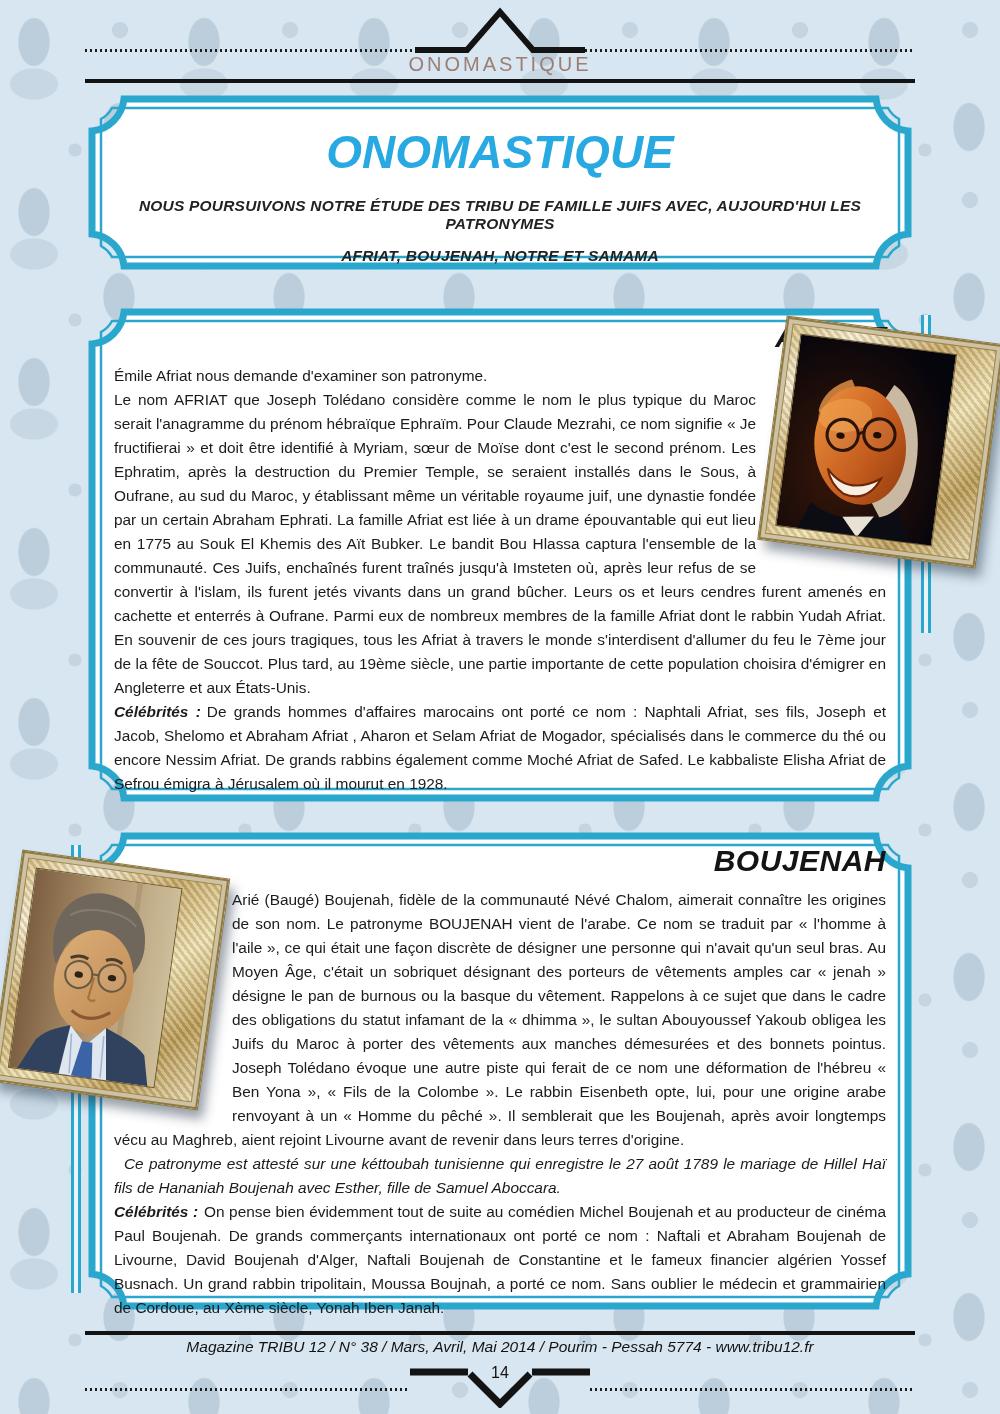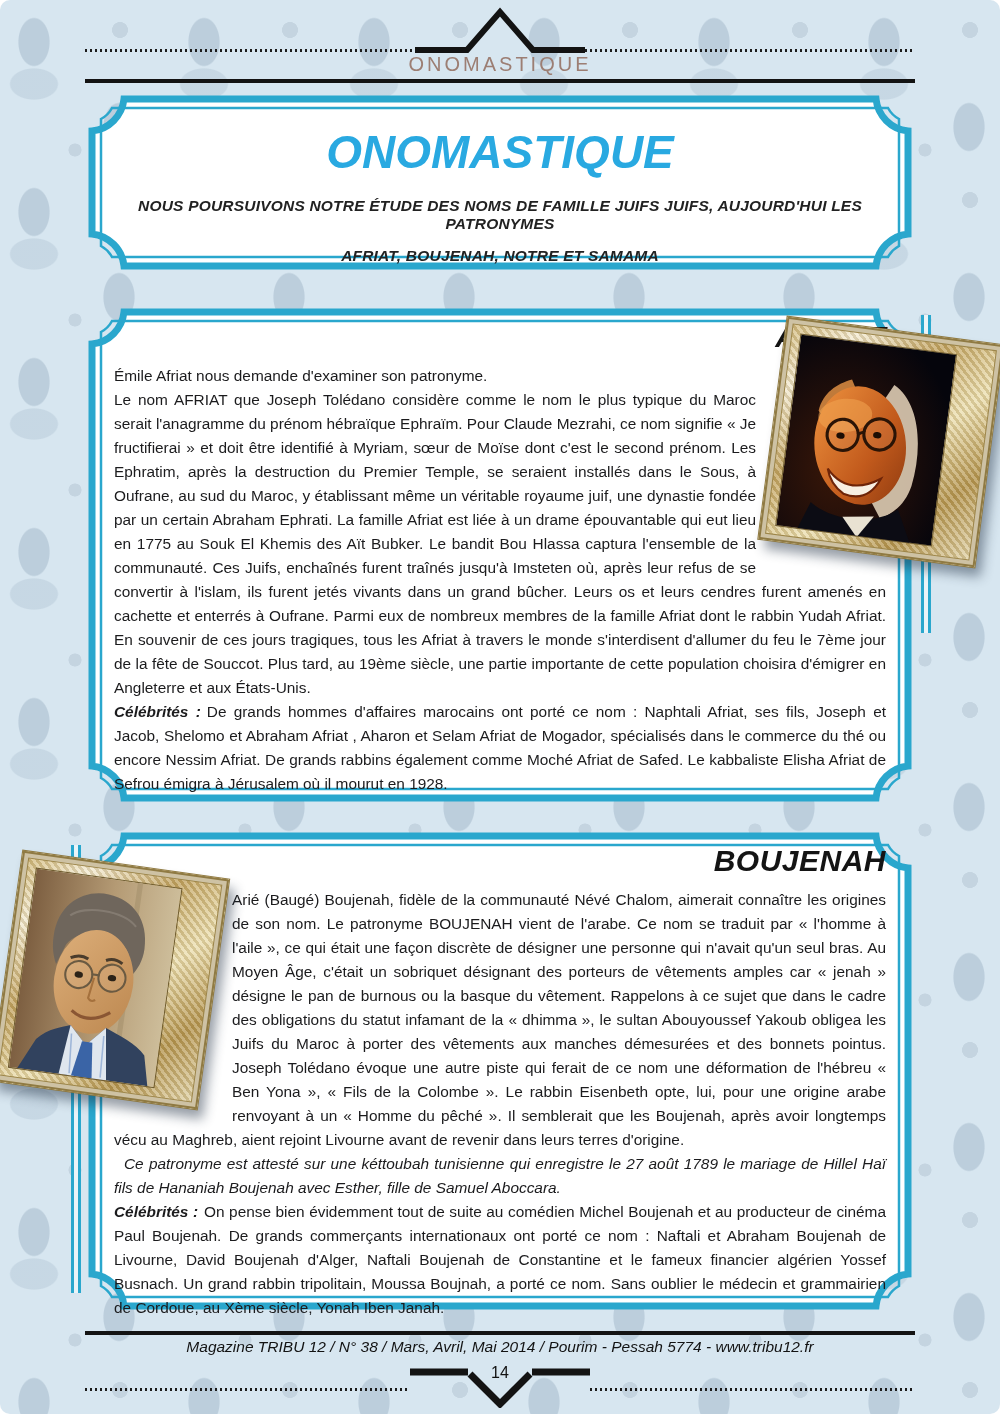--- a/index.html
+++ b/index.html
@@ -7,21 +7,20 @@
   .page{
     position:relative;width:1000px;height:1414px;overflow:hidden;
     background-color:#d7e6f0;
     background-image:
       radial-gradient(ellipse 26px 40px at 34px 42px, #bccedc 58%, rgba(188,206,220,0) 62%),
       radial-gradient(ellipse 40px 26px at 34px 84px, rgba(188,206,220,.6) 58%, rgba(188,206,220,0) 62%),
       radial-gradient(ellipse 26px 40px at 119px 127px, #bccedc 58%, rgba(188,206,220,0) 62%),
       radial-gradient(circle 11px at 120px 30px, #c4d4e0 70%, rgba(196,212,224,0) 75%),
       radial-gradient(circle 9px at 75px 150px, #c4d4e0 70%, rgba(196,212,224,0) 75%);
     background-size:170px 170px;
-    border-radius:10px;
   }
   
   .rule-row{position:absolute;left:85px;right:85px;display:flex;}
   .dotted{flex:1;height:3px;background:repeating-linear-gradient(to right,#1c1c1c 0 2px,transparent 2px 5px);}
   .kicker-row{top:6px;height:48px;align-items:flex-end;}
   .kicker-row .dotted{margin-bottom:2px;}
   .kicker-label{position:absolute;top:53px;left:0;width:100%;text-align:center;
     font-size:20px;letter-spacing:3px;color:#9c7e73;}
   .black-rule{position:absolute;left:85px;right:85px;height:4px;background:#131313;}
   .header-black{top:79px;}
@@ -83,21 +82,21 @@
   <div class="ribbon ribbon-right"></div>
   <div class="ribbon ribbon-left"></div>
 
   <div class="fancy-box box-title" style="top:95px;height:175px;">
     <svg class="border-svg" width="824" height="175" viewBox="0 0 824 175">
       <path d="M36,4 H788 A36 36 0 0 0 820,36 V139 A36 36 0 0 0 788,171 H36 A36 36 0 0 0 4,139 V36 A36 36 0 0 0 36,4 Z" fill="#ffffff" stroke="#2aa7cd" stroke-width="7"></path>
       <path d="M24,13 H800 A27 27 0 0 0 811,24 V151 A27 27 0 0 0 800,162 H24 A27 27 0 0 0 13,151 V24 A27 27 0 0 0 24,13 Z" fill="none" stroke="#2aa7cd" stroke-width="2.5"></path>
     </svg>
     <div class="box-content">
       <div class="page-title" style="color:#29a9e1;">ONOMASTIQUE</div>
-      <div class="subtitle l1">NOUS POURSUIVONS NOTRE ÉTUDE DES NOMS DE FAMILLE JUIFS JUIFS, AUJOURD'HUI LES PATRONYMES</div>
+      <div class="subtitle l1">NOUS POURSUIVONS NOTRE ÉTUDE DES TRIBU DE FAMILLE JUIFS AVEC, AUJOURD'HUI LES PATRONYMES</div>
       <div class="subtitle l2">AFRIAT, BOUJENAH, NOTRE ET SAMAMA</div>
     </div>
   </div>
 
   <div class="fancy-box section" style="top:308px;height:494px;">
     <svg class="border-svg" width="824" height="494" viewBox="0 0 824 494">
       <path d="M36,4 H788 A36 36 0 0 0 820,36 V458 A36 36 0 0 0 788,490 H36 A36 36 0 0 0 4,458 V36 A36 36 0 0 0 36,4 Z" fill="#ffffff" stroke="#2aa7cd" stroke-width="7"></path>
       <path d="M24,13 H800 A27 27 0 0 0 811,24 V470 A27 27 0 0 0 800,481 H24 A27 27 0 0 0 13,470 V24 A27 27 0 0 0 24,13 Z" fill="none" stroke="#2aa7cd" stroke-width="2.5"></path>
     </svg>
     <div class="box-content">

